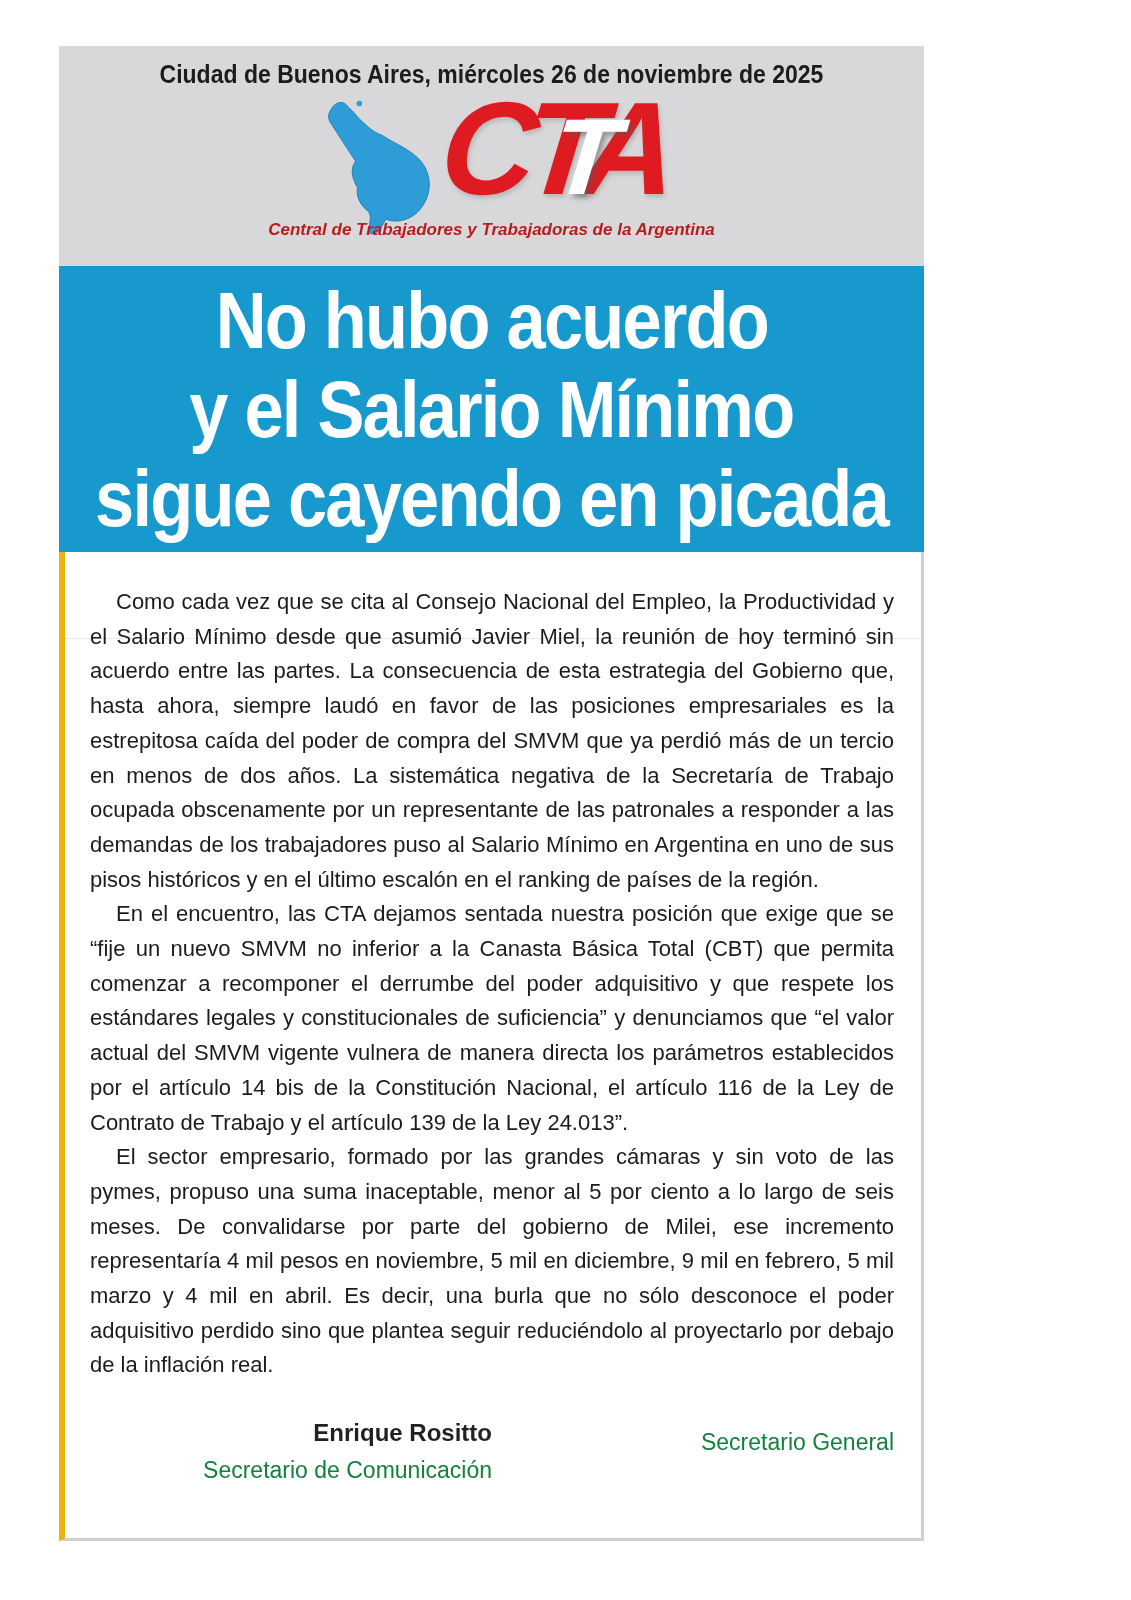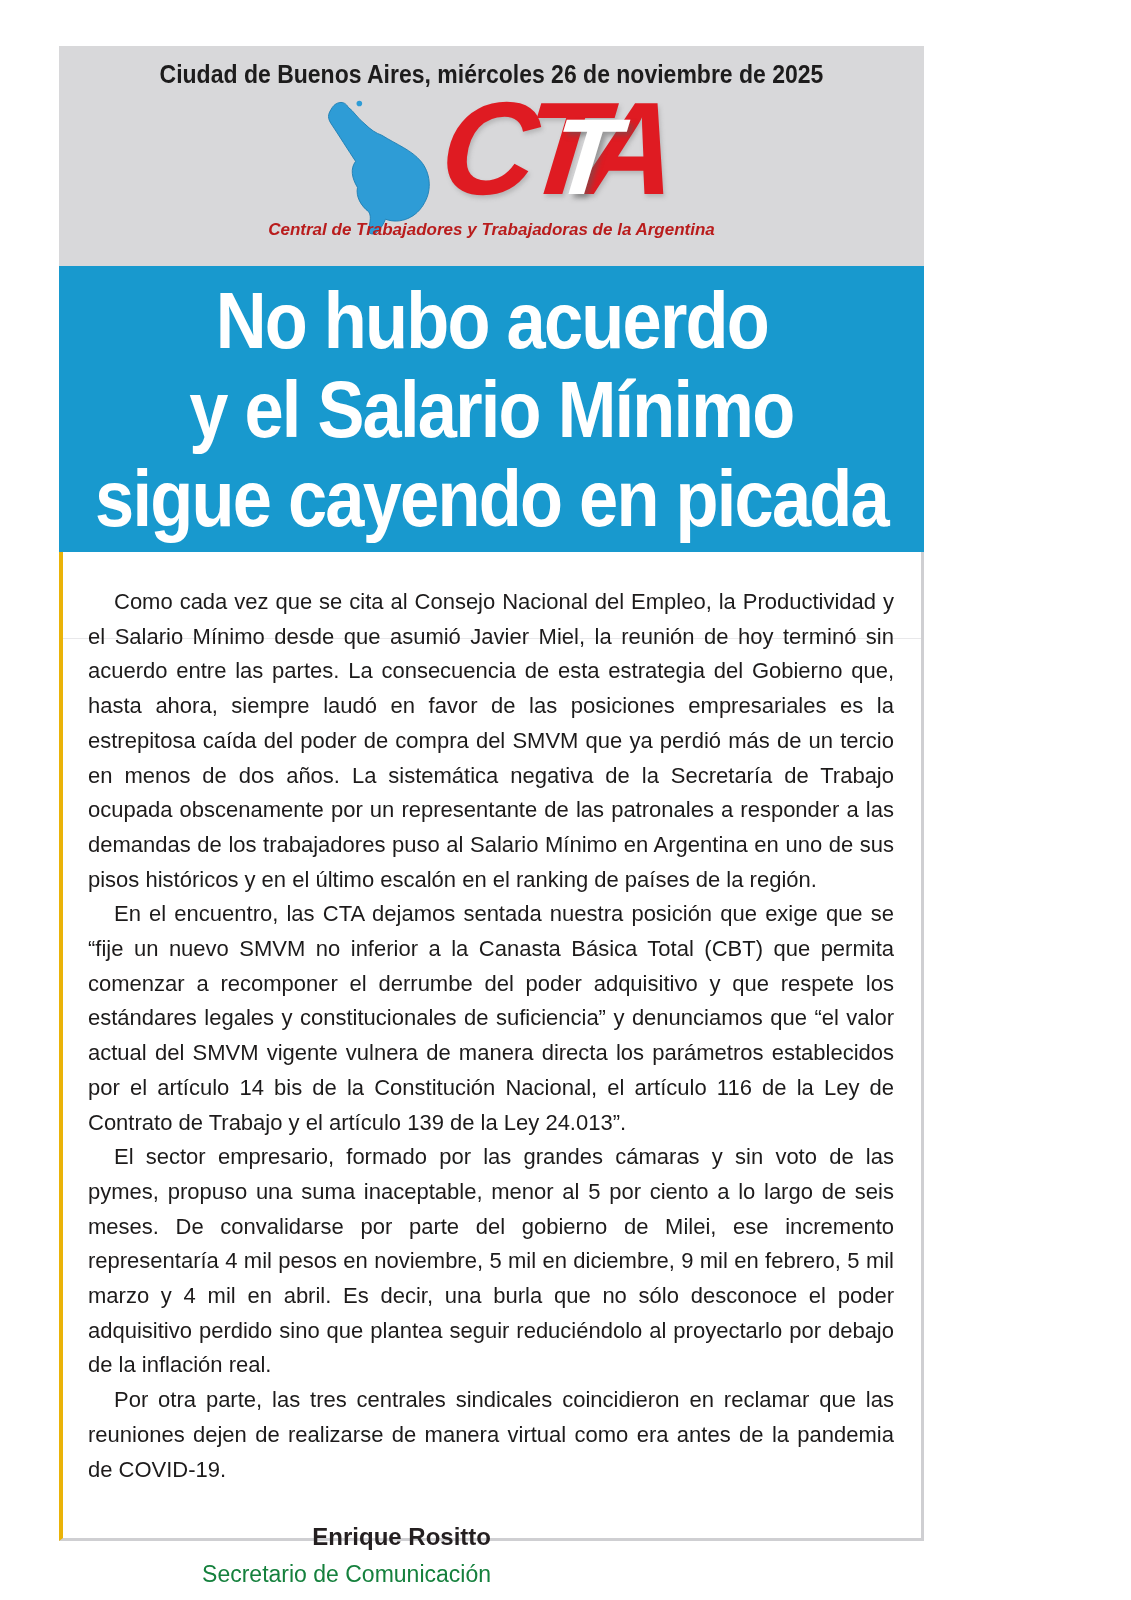--- a/index.html
+++ b/index.html
@@ -40,21 +40,21 @@
     display:flex;flex-direction:column;justify-content:center;align-items:center;
   }
   .banner-line{
     display:block;font-size:80px;line-height:89px;font-weight:700;
     letter-spacing:-2px;transform:scaleX(0.88);white-space:nowrap;
   }
 
   
   .article{
     position:relative;height:989px;box-sizing:border-box;background:#ffffff;
-    border-left:4px solid #eab308;border-right:3px solid #CFCFD2;border-bottom:3px solid #CFCFD2;
+    border-left:6px solid #eab308;border-right:3px solid #CFCFD2;border-bottom:3px solid #CFCFD2;
     padding:33px 27px 0 25px;
   }
   .faint-rule{position:absolute;left:0;right:0;top:86px;height:1px;background:#E8E8EA;}
   .article p{
     position:relative;margin:0;text-indent:26px;text-align:justify;
     font-size:22px;line-height:34.7px;color:#1d1b1b;
   }
 
   
   .signatures{display:flex;margin-top:36px;}
@@ -87,25 +87,25 @@
     <span class="banner-line">No hubo acuerdo</span>
     <span class="banner-line">y el Salario Mínimo</span>
     <span class="banner-line">sigue cayendo en picada</span>
   </section>
 
   <section class="article">
     <div class="faint-rule"></div>
     <p>Como cada vez que se cita al Consejo Nacional del Empleo, la Productividad y el Salario Mínimo desde que asumió Javier Miel, la reunión de hoy terminó sin acuerdo entre las partes. La consecuencia de esta estrategia del Gobierno que, hasta ahora, siempre laudó en favor de las posiciones empresariales es la estrepitosa caída del poder de compra del SMVM que ya perdió más de un tercio en menos de dos años. La sistemática negativa de la Secretaría de Trabajo ocupada obscenamente por un representante de las patronales a responder a las demandas de los trabajadores puso al Salario Mínimo en Argentina en uno de sus pisos históricos y en el último escalón en el ranking de países de la región.</p>
     <p>En el encuentro, las CTA dejamos sentada nuestra posición que exige que se “fije un nuevo SMVM no inferior a la Canasta Básica Total (CBT) que permita comenzar a recomponer el derrumbe del poder adquisitivo y que respete los estándares legales y constitucionales de suficiencia” y denunciamos que “el valor actual del SMVM vigente vulnera de manera directa los parámetros establecidos por el artículo 14 bis de la Constitución Nacional, el artículo 116 de la Ley de Contrato de Trabajo y el artículo 139 de la Ley 24.013”.</p>
     <p>El sector empresario, formado por las grandes cámaras y sin voto de las pymes, propuso una suma inaceptable, menor al 5 por ciento a lo largo de seis meses. De convalidarse por parte del gobierno de Milei, ese incremento representaría 4 mil pesos en noviembre, 5 mil en diciembre, 9 mil en febrero, 5 mil marzo y 4 mil en abril. Es decir, una burla que no sólo desconoce el poder adquisitivo perdido sino que plantea seguir reduciéndolo al proyectarlo por debajo de la inflación real.</p>
-    <p>Por otra parte, las tres centrales sindicales coincidieron en reclamar que las reuniones dejen de realizarse de manera virtual como era antes de la pandemia de COVID-19.</p>
 
     <div class="signatures">
       <div class="sig">
         <div class="sig-name">Enrique Rositto</div>
         <div class="sig-title">Secretario de Comunicación</div>
       </div>
       <div class="sig">
+        <div class="sig-title">Secretario General</div>
       </div>
     </div>
   </section>
 
 </div>
 
 </body></html>

